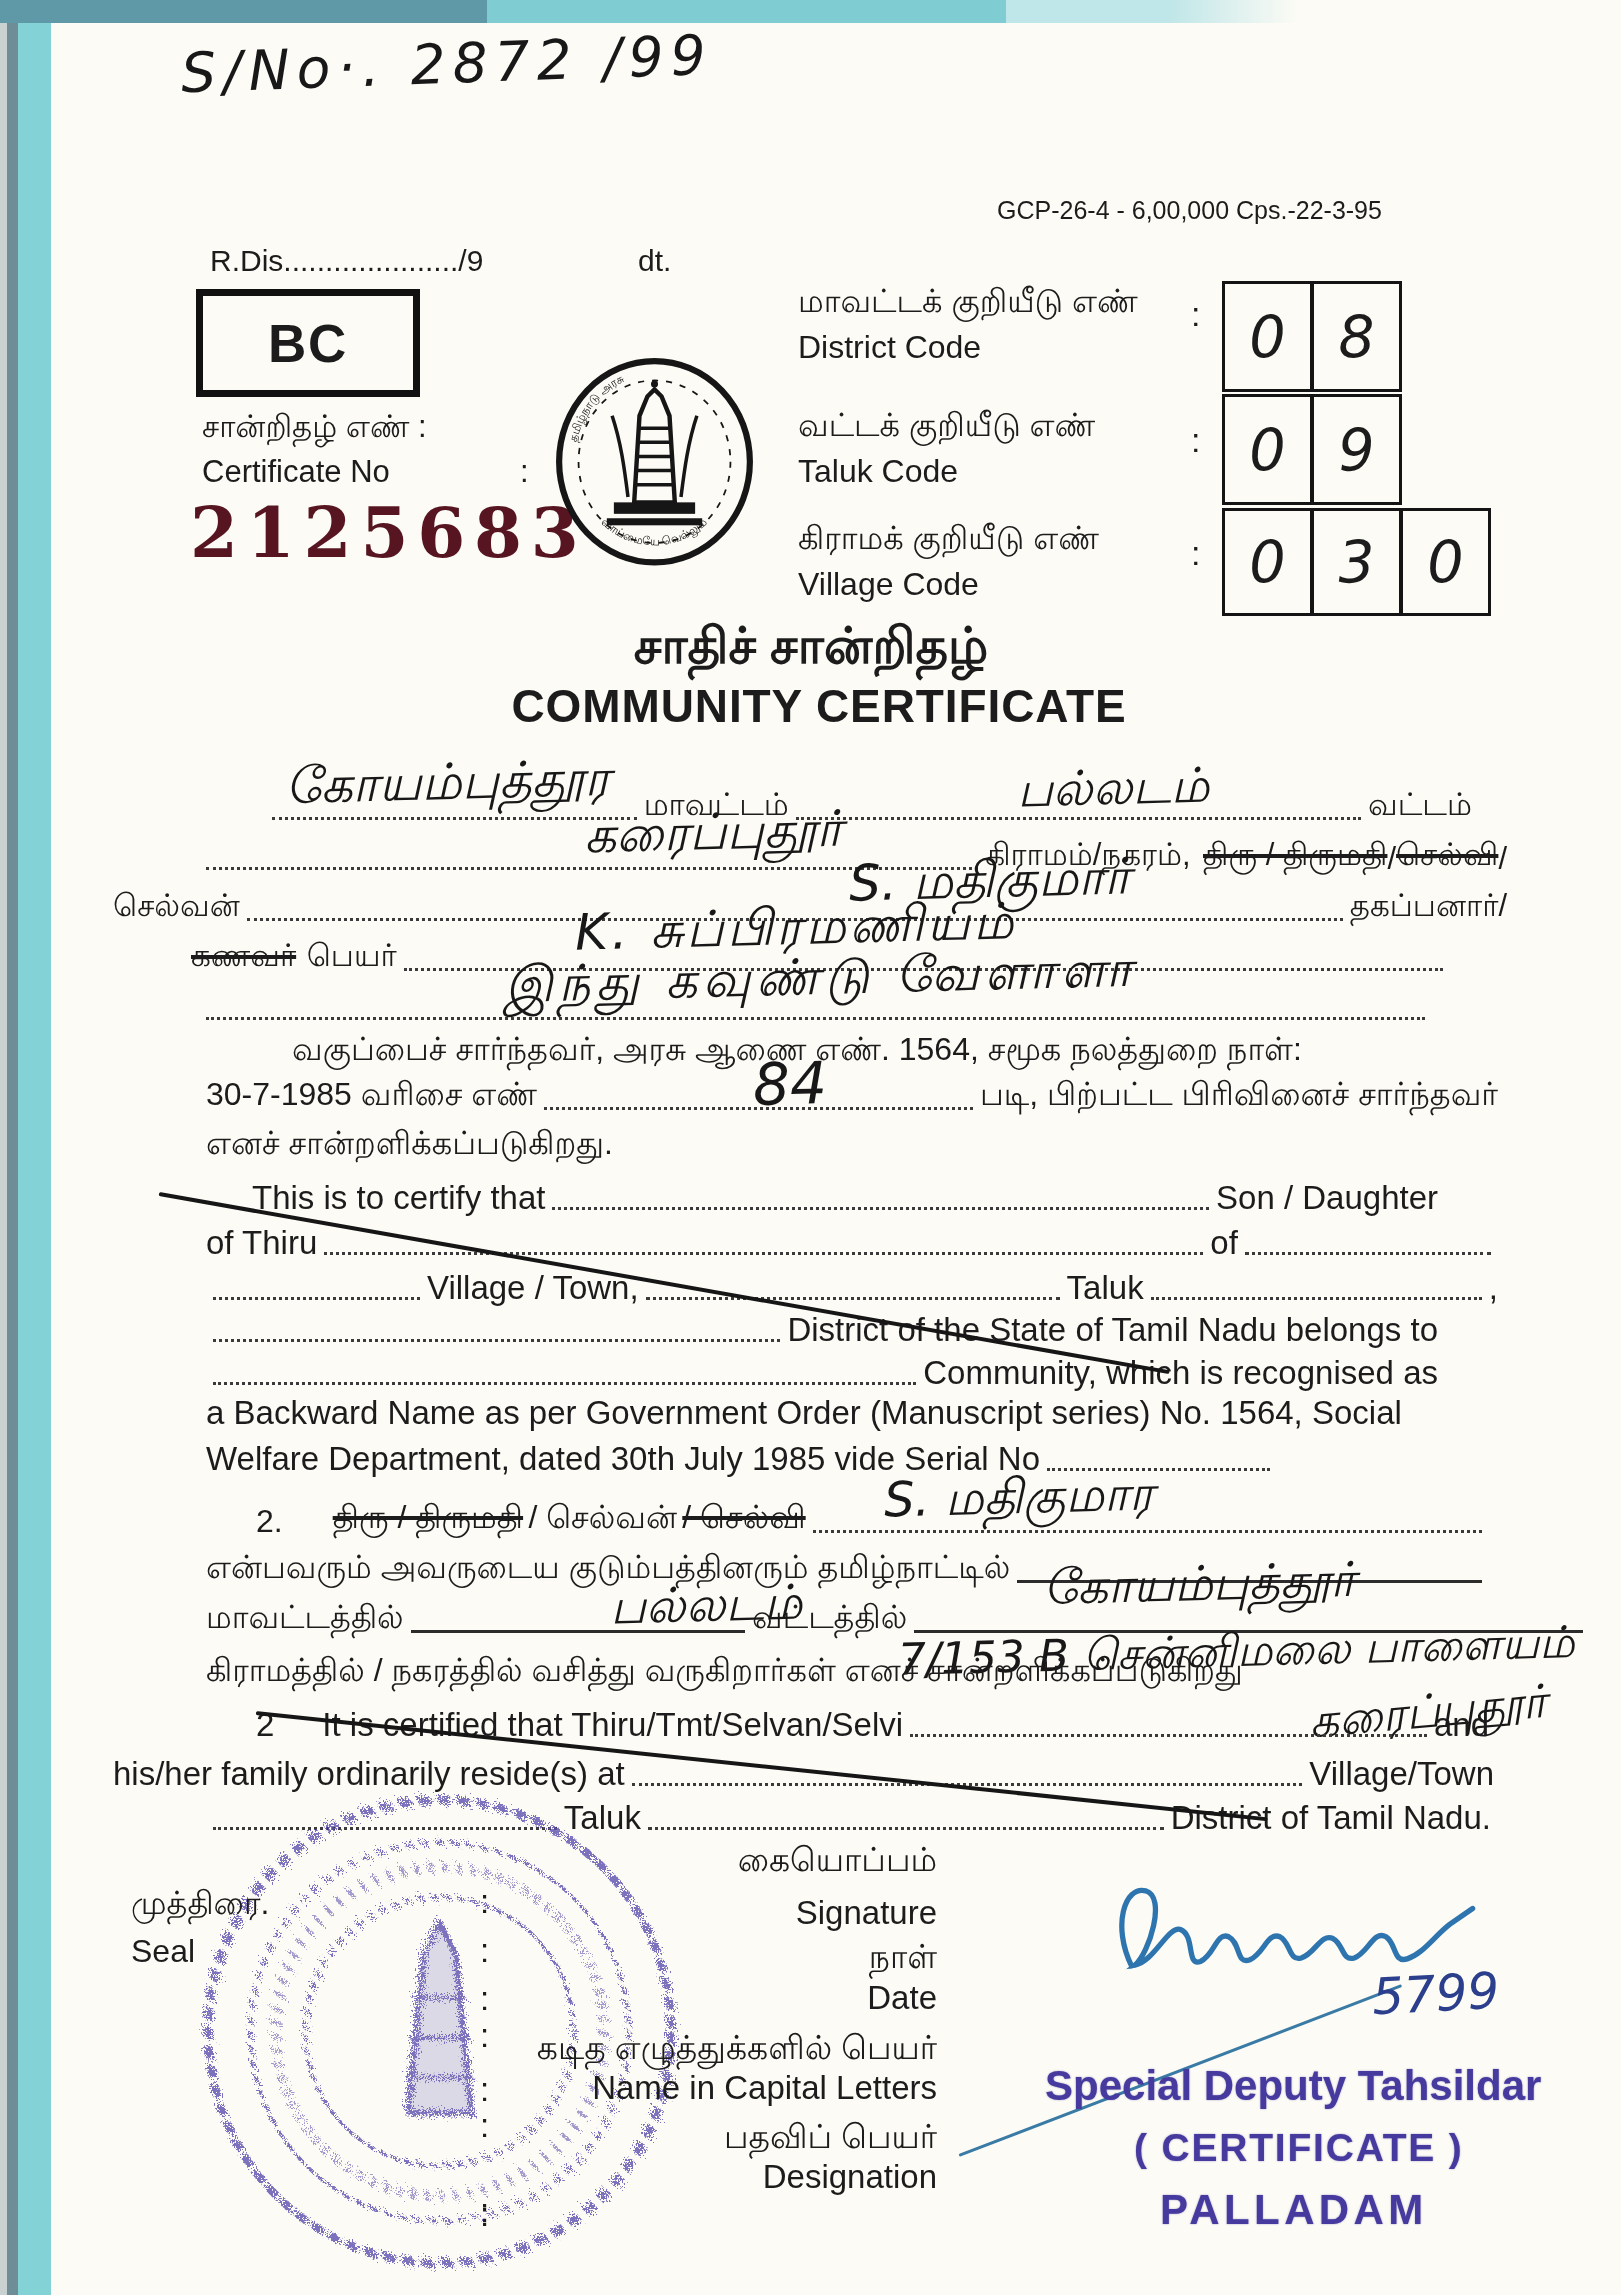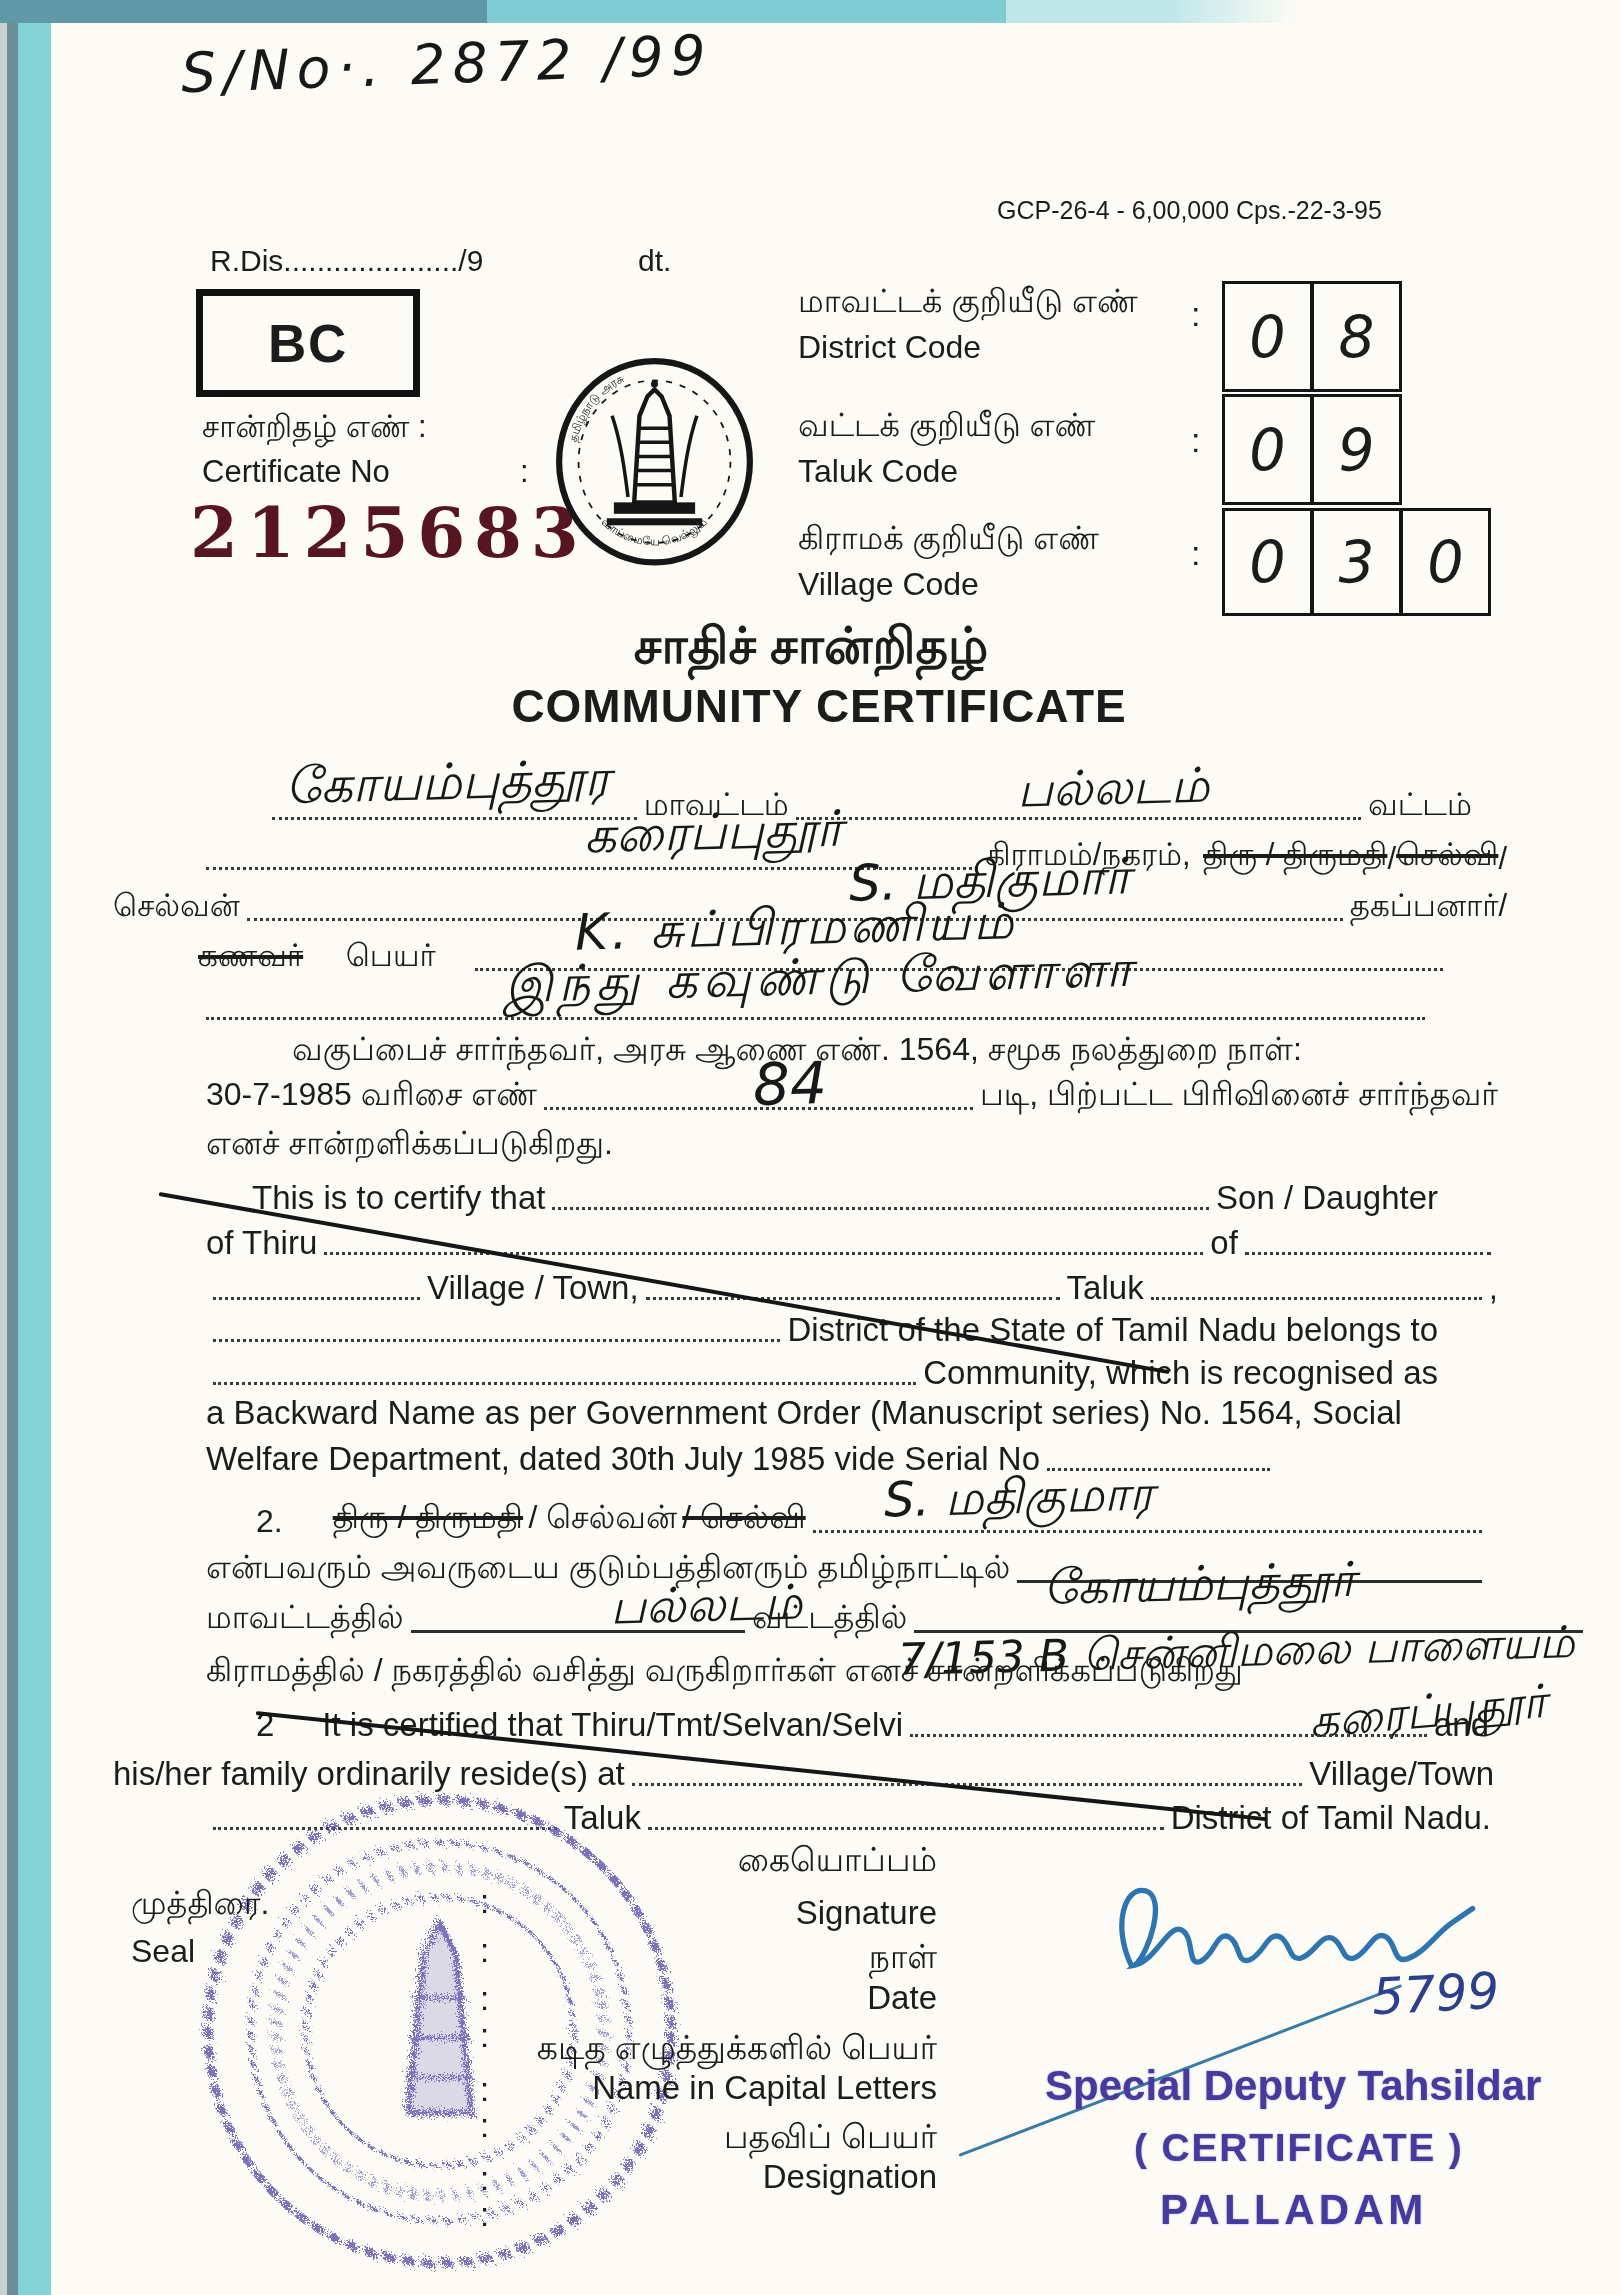--- a/index.html
+++ b/index.html
@@ -157,21 +157,21 @@
   </div>
   <div class="hw" style="left:584px;top:803px;font-size:50px;">கரைப்புதூர்</div>
 
   <div class="fl" style="top:884px;left:113px;right:115px;">
     <span>செல்வன்</span>
     <span class="dt"></span>
     <span>தகப்பனார்/</span>
   </div>
   <div class="hw" style="left:849px;top:851px;font-size:50px;">S. மதிகுமார்</div>
 
-  <div class="fl" style="top:934px;left:198px;right:172px;gap:32px;">
+  <div class="fl" style="top:934px;left:191px;right:172px;">
     <span class="struck">கணவர்</span>
     <span style="margin-left:10.6px;">பெயர்</span>
     <span class="dt"></span>
   </div>
   <div class="hw" style="left:575px;top:898px;font-size:50px;letter-spacing:3.5px;">K. சுப்பிரமணியம்</div>
 
   <div class="fl" style="top:983px;left:199px;right:190px;">
     <span class="dt"></span>
   </div>
   <div class="hw" style="left:504px;top:948px;font-size:50px;letter-spacing:5.3px;">இந்து கவுண்டு வேளாளா</div>
@@ -303,21 +303,21 @@
     <span class="scol">:</span>
   </div>
   <div class="srow" style="top:2029px;">
     <span class="slab">கடித எழுத்துக்களில் பெயர்</span>
     <span class="scol">:</span>
   </div>
   <div class="srow" style="top:2069px;">
     <span class="slab">Name in Capital Letters</span>
     <span class="scol">:</span>
   </div>
-  <div class="srow" style="top:2118px;">
+  <div class="srow" style="top:2118px;gap:32px;">
     <span class="slab">பதவிப் பெயர்</span>
     <span class="scol">:</span>
   </div>
   <div class="srow" style="top:2158px;">
     <span class="slab">Designation</span>
     <span class="scol">:</span>
   </div>
 
   <svg class="abs" style="left:1105px;top:1873px;" width="380" height="124" viewBox="0 0 430 140">
     <path d="M30,105 C8,60 22,14 46,20 C70,27 50,90 34,104 C56,100 72,58 86,64

